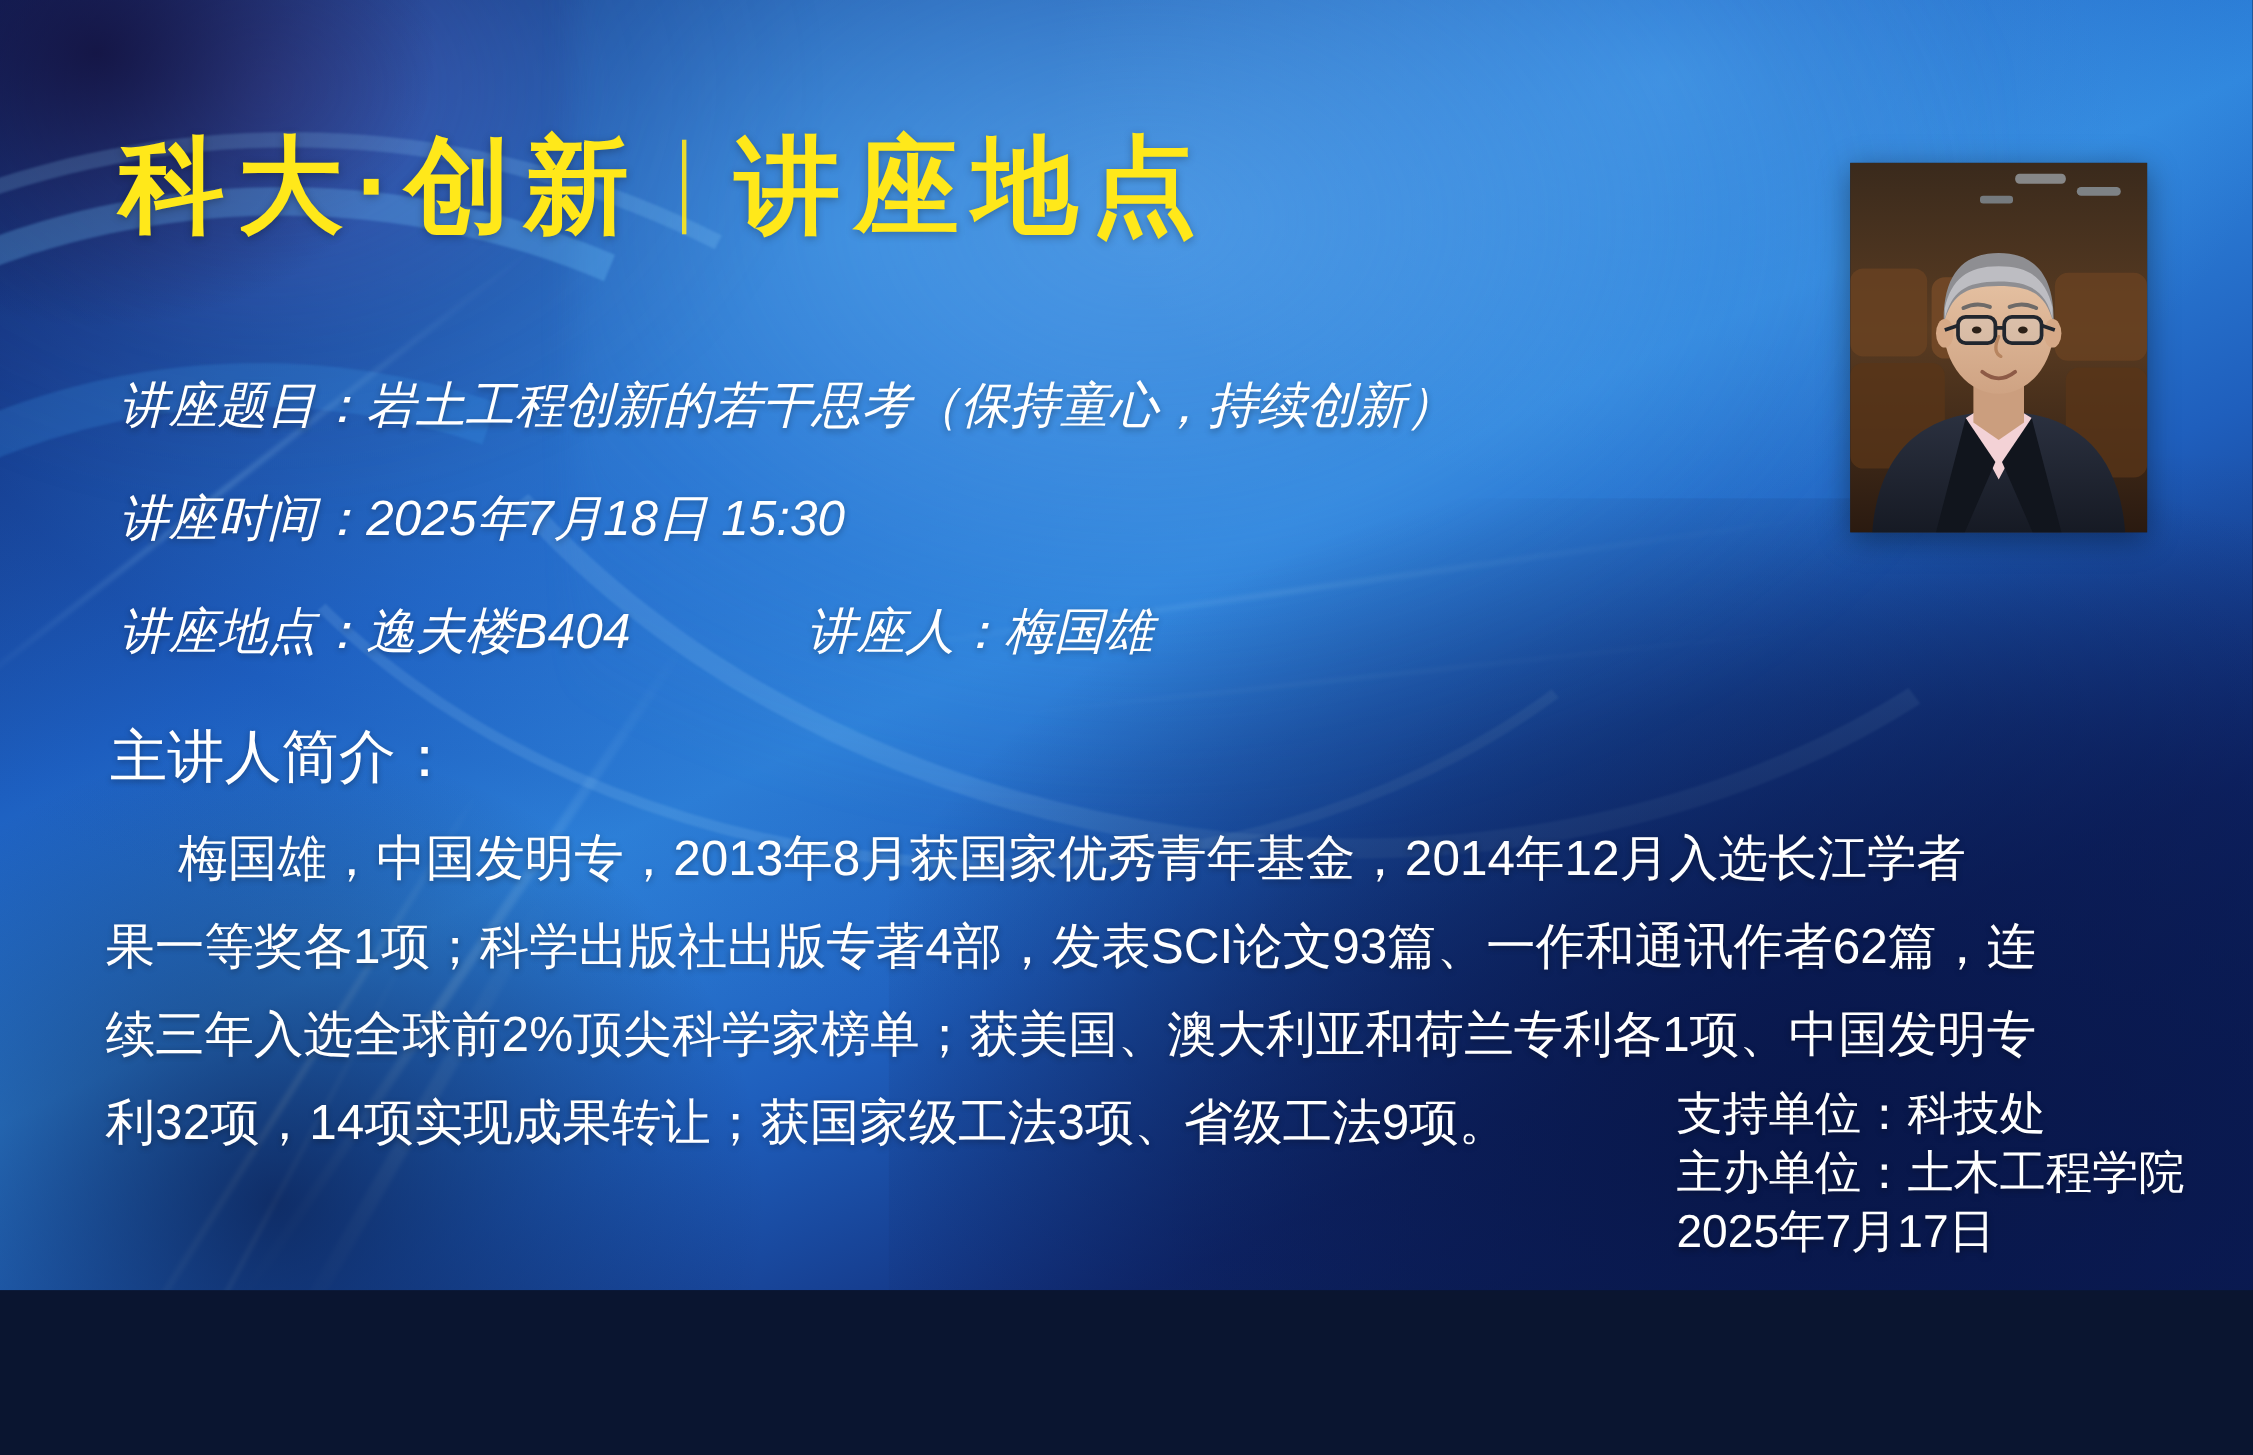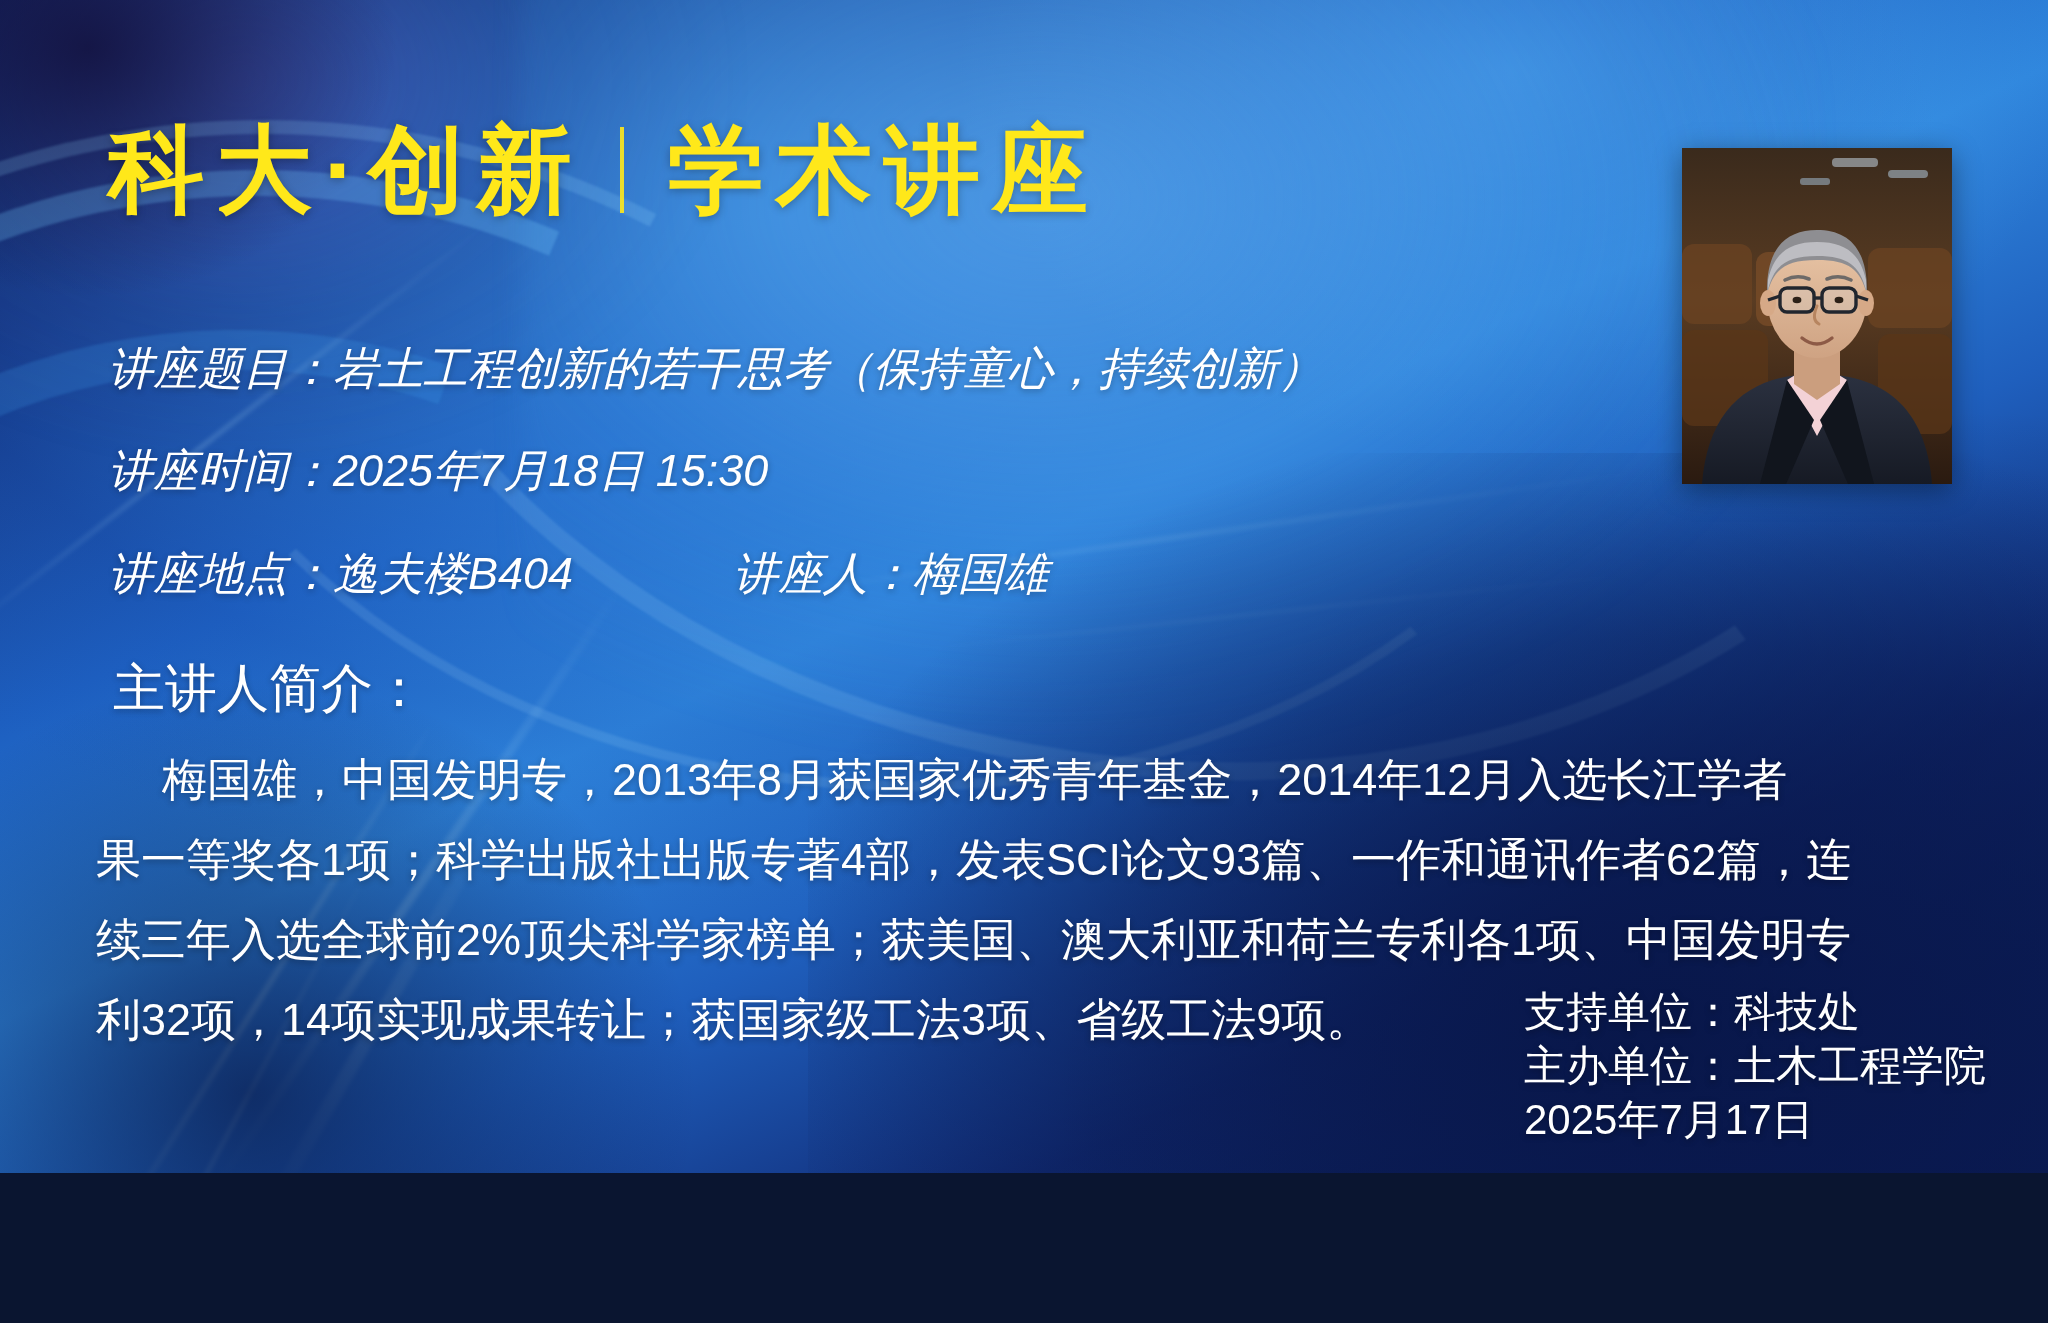--- a/index.html
+++ b/index.html
@@ -170,21 +170,20 @@
   .speaker-gap { display: inline-block; width: 160px; }
 
   .bio-heading {
     position: absolute;
     left: 100px;
     top: 660px;
     color: #ffffff;
     font-size: 52px;
     line-height: 1.1;
     text-shadow: 0 2px 6px rgba(0,0,0,0.32);
-    margin-left: 13px;
   }
 
   .bio-body {
     position: absolute;
     left: 96px;
     top: 740px;
     width: 1880px;
   }
   .bio-line {
     color: #ffffff;
@@ -243,21 +242,21 @@
     <div class="streak streak-7"></div>
     <div class="dark-bottom-right"></div>
     <div class="dark-bottom-left"></div>
   </div>
 
   <div class="content">
 
     <div class="title-row">
       <span class="title-main">科大·创新</span>
       <span class="title-divider"></span>
-      <span class="title-sub">学术讲座</span>
+      <span class="title-sub">讲座地点</span>
     </div>
 
     <div class="portrait">
       <svg viewBox="0 0 270 336" preserveAspectRatio="xMidYMid slice">
         <defs>
           <linearGradient id="bgRoom" x1="0" y1="0" x2="0" y2="1">
             <stop offset="0%" stop-color="#3a2a1c"></stop>
             <stop offset="45%" stop-color="#5a3c22"></stop>
             <stop offset="100%" stop-color="#2a1a10"></stop>
           </linearGradient>

